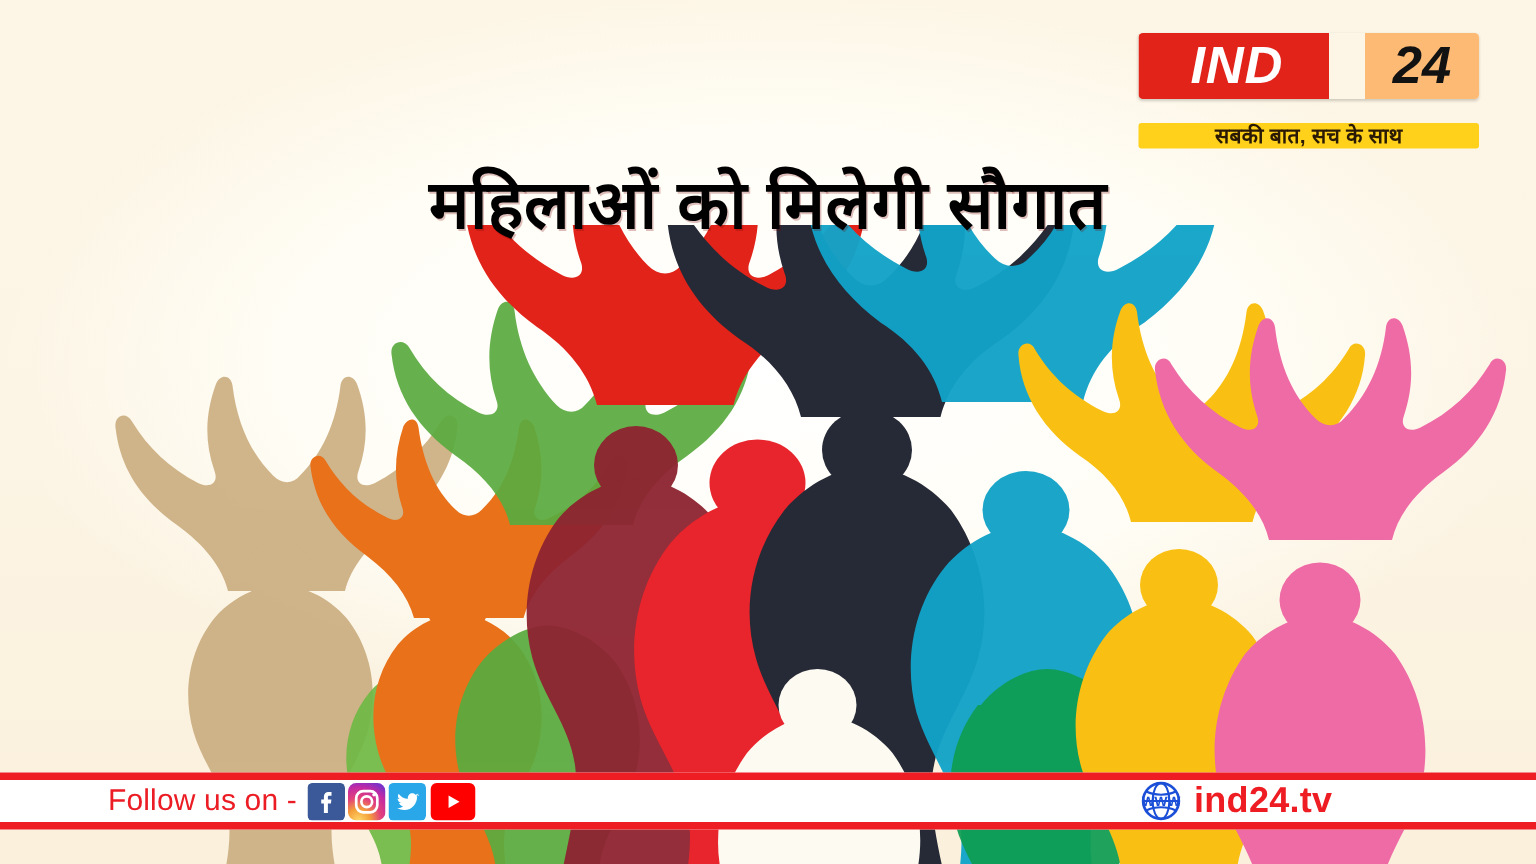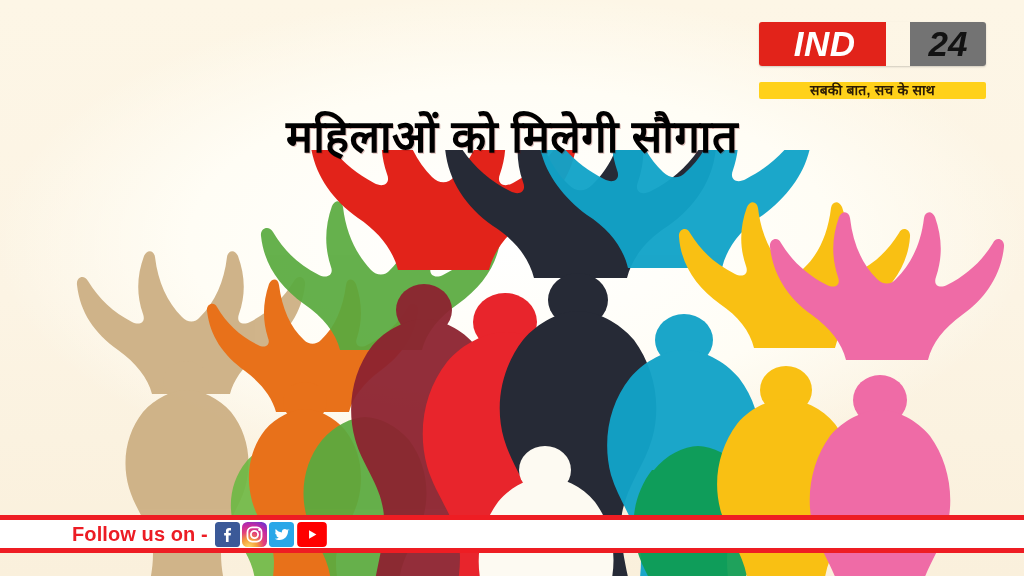--- a/index.html
+++ b/index.html
@@ -50,21 +50,21 @@
     font-weight: bold;
     letter-spacing: 0.5px;
     line-height: 44px;
     font-family: "Liberation Sans", sans-serif;
     font-style: italic;
     padding-left: 4px;
     box-sizing: border-box;
   }
   .logo-24 {
     flex: 1 1 auto;
-    background: #737373;
+    background: #fdba74;
     color: #121212;
     font-size: 35px;
     font-weight: bold;
     line-height: 44px;
     font-family: "Liberation Sans", sans-serif;
     font-style: italic;
     margin-left: 24px;
   }
   .logo-tagline {
     margin-top: 16px;
@@ -125,21 +125,21 @@
   .follow-group {
     position: absolute;
     left: 72px;
     display: flex;
     align-items: center;
     gap: 7px;
   }
   .follow-label {
     color: #ec1c24;
     font-size: 20px;
-    font-weight: bold;
+    font-weight: normal;
     font-family: "Liberation Sans", sans-serif;
     letter-spacing: 0.1px;
   }
   .social-row { display: flex; align-items: center; gap: 2px; }
   .soc {
     width: 25px;
     height: 25px;
     display: block;
     border-radius: 3px;
   }
@@ -555,15 +555,28 @@
 
         <span title="YouTube">
           <svg class="soc" viewBox="0 0 38 32" xmlns="http://www.w3.org/2000/svg" style="width:32px">
             <rect width="38" height="32" rx="5" fill="#ff0000"></rect>
             <path d="M15.2 10.6l9.4 5.4-9.4 5.4z" fill="#ffffff"></path>
           </svg>
         </span>
       </span>
     </div>
 
+    <div class="site-group">
+      <span title="www">
+        <svg class="globe" viewBox="0 0 40 40" xmlns="http://www.w3.org/2000/svg">
+          <circle cx="20" cy="20" r="17" fill="#ffffff" stroke="#1b4fd8" stroke-width="2.6"></circle>
+          <ellipse cx="20" cy="20" rx="8" ry="17" fill="none" stroke="#1b4fd8" stroke-width="2"></ellipse>
+          <line x1="3" y1="20" x2="37" y2="20" stroke="#1b4fd8" stroke-width="2"></line>
+          <path d="M6 11c8 4 20 4 28 0" fill="none" stroke="#1b4fd8" stroke-width="2"></path>
+          <path d="M6 29c8 -4 20 -4 28 0" fill="none" stroke="#1b4fd8" stroke-width="2"></path>
+          <text x="20" y="25" text-anchor="middle" font-family="Liberation Sans, sans-serif" font-size="13" font-weight="bold" fill="#1b4fd8">WWW</text>
+        </svg>
+      </span>
+      <span class="site-label">ind24.tv</span>
+    </div>
   </div>
 
 </div>
 
 </body></html>

